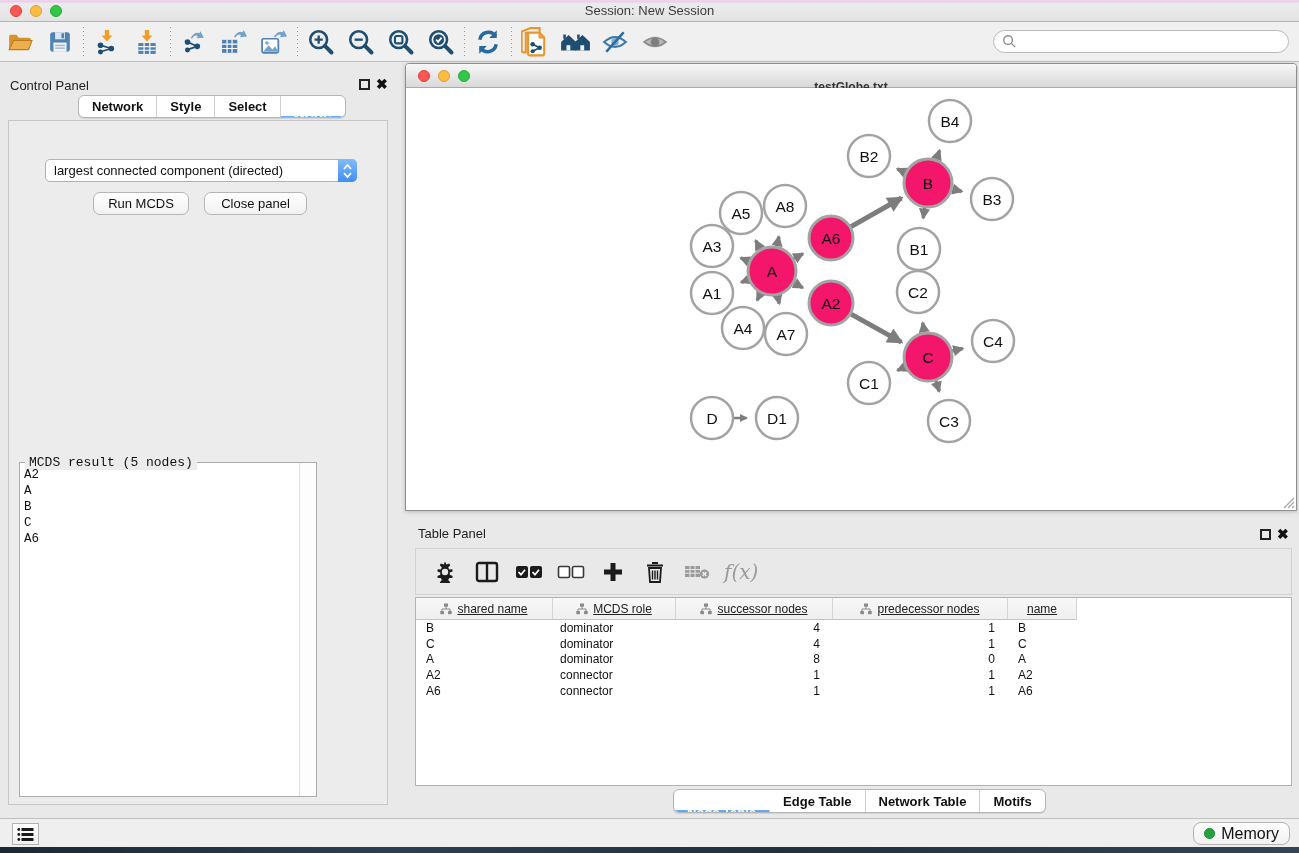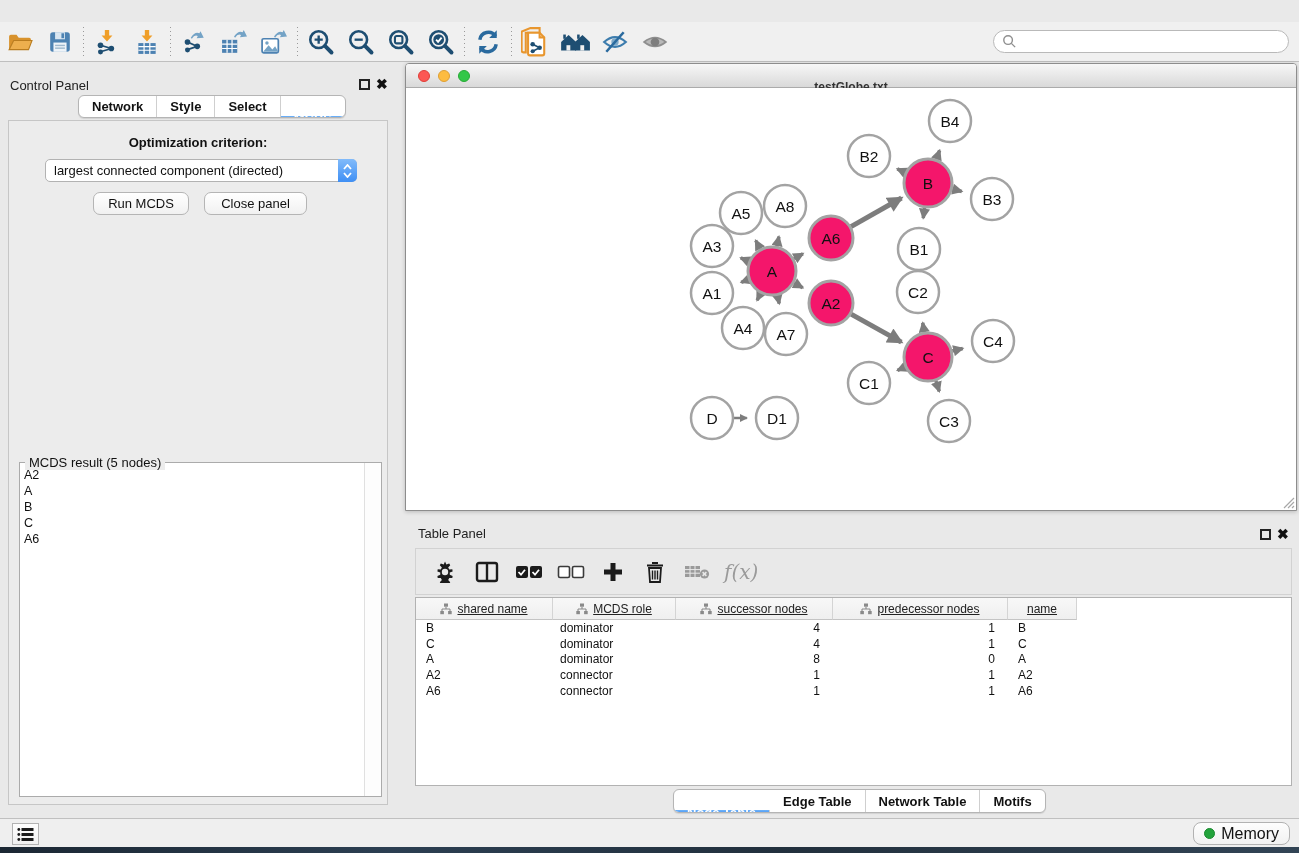--- a/index.html
+++ b/index.html
@@ -56,22 +56,22 @@
     font-size:13px; font-weight:bold; color:#111; }
   .dropdown { position:absolute; left:36px; top:38px; width:312px; height:23px; background:#fff;
     border:1px solid #b2b2b2; border-radius:5px; display:flex; align-items:center; cursor:pointer; }
   .dropdown .value { flex:1; font-size:13px; padding-left:8px; color:#111; white-space:nowrap; }
   .dropdown .stepper { width:19px; align-self:stretch; margin:-1px -1px -1px 0;
     border-radius:0 5px 5px 0; background:linear-gradient(#82bbfa,#3f8ff4);
     display:flex; align-items:center; justify-content:center; }
   .btn { position:absolute; height:23px; background:linear-gradient(#ffffff,#f1f1f1);
     border:1px solid #b5b5b5; border-radius:7px; font-size:13px; color:#111;
     font-family:"Liberation Sans", sans-serif; cursor:pointer; }
-  .groupbox { position:absolute; left:10px; top:341px; width:363px; height:335px;
-    border:1px solid #ababab; background:#fff; }
+  .groupbox { position:absolute; left:10px; top:341px; width:298px; height:335px;
+    border:1px solid #ababab; background:#fff;font-family:Liberation Mono, monospace; }
   .groupbox .gb-title { position:absolute; left:5px; top:-8px; background:#ececec;
     padding:0 4px; font-size:13px; color:#111; }
   .result-list { position:absolute; left:0; top:4px; right:17px; bottom:0; overflow:hidden; }
   .result-item { font-size:12.5px; color:#111; line-height:16px; padding-left:4px; cursor:default; }
   .scroll-strip { position:absolute; top:0; bottom:0; right:0; width:17px; border-left:1px solid #e0e0e0; background:#fdfdfd; }
 
   
   .net-window { position:absolute; left:405px; top:63px; width:892px; height:448px;
     background:#fff; border:1px solid #8d8d8d; border-radius:4px 4px 0 0;
     box-shadow:0 1px 4px rgba(0,0,0,.2); }
@@ -118,20 +118,28 @@
     display:flex; align-items:center; gap:6px; padding:0 10px; font-size:16px; color:#111; cursor:pointer; }
   .memory-dot { width:11px; height:11px; border-radius:50%; background:#23a33c; border:1px solid #188a2e; }
   .desktop-strip { position:absolute; left:0; top:847px; width:1299px; height:6px;
     background:linear-gradient(90deg,#1b2733,#2c3f52 30%,#22303d 60%,#324455); }
 </style>
 </head>
 <body>
 
 <div class="screen">
 
+  <div class="titlebar">
+    <div class="lights">
+      <span class="light red"></span>
+      <span class="light yellow"></span>
+      <span class="light green"></span>
+    </div>
+    <div class="title">Session: New Session</div>
+  </div>
 
   <div class="toolbar">
     <button class="tbtn">
       <svg width="28" height="24" viewBox="0 0 24 22">
           <path d="M2 18 V6 q0-1.6 1.6-1.6 h5.2 l2 2.6 h9.6 q1.6 0 1.6 1.6 v1 H6.4 Z" fill="#d8922c"></path>
           <path d="M6.2 9.6 H23 L19.8 18 H2 Z" fill="#edaf4e" stroke="#b97c1f" stroke-width="1"></path>
         </svg>
     </button>
     <button class="tbtn">
       <svg width="26" height="24" viewBox="0 0 22 22">
@@ -273,21 +281,20 @@
     <button class="float-btn"></button>
     <button class="close-btn">✖</button>
   </div>
   <div class="seg cp-tabs" id="cp-tabs">
       <span class="item">Network</span>
       <span class="item">Style</span>
       <span class="item">Select</span>
       <span class="item selected">MCDS</span>
     </div>
   <div class="cp-content">
-    <div class="opt-label">Optimization criterion:</div>
     <div class="dropdown">
       <span class="value">largest connected component (directed)</span>
       <span class="stepper">
         <svg width="9" height="14" viewBox="0 0 9 14">
             <path d="M1 5 L4.5 1 L8 5" fill="none" stroke="#fff" stroke-width="1.8"></path>
             <path d="M1 9 L4.5 13 L8 9" fill="none" stroke="#fff" stroke-width="1.8"></path>
           </svg>
       </span>
     </div>
     <button class="btn" style="left:84px; top:71px; width:96px;">Run MCDS</button>

